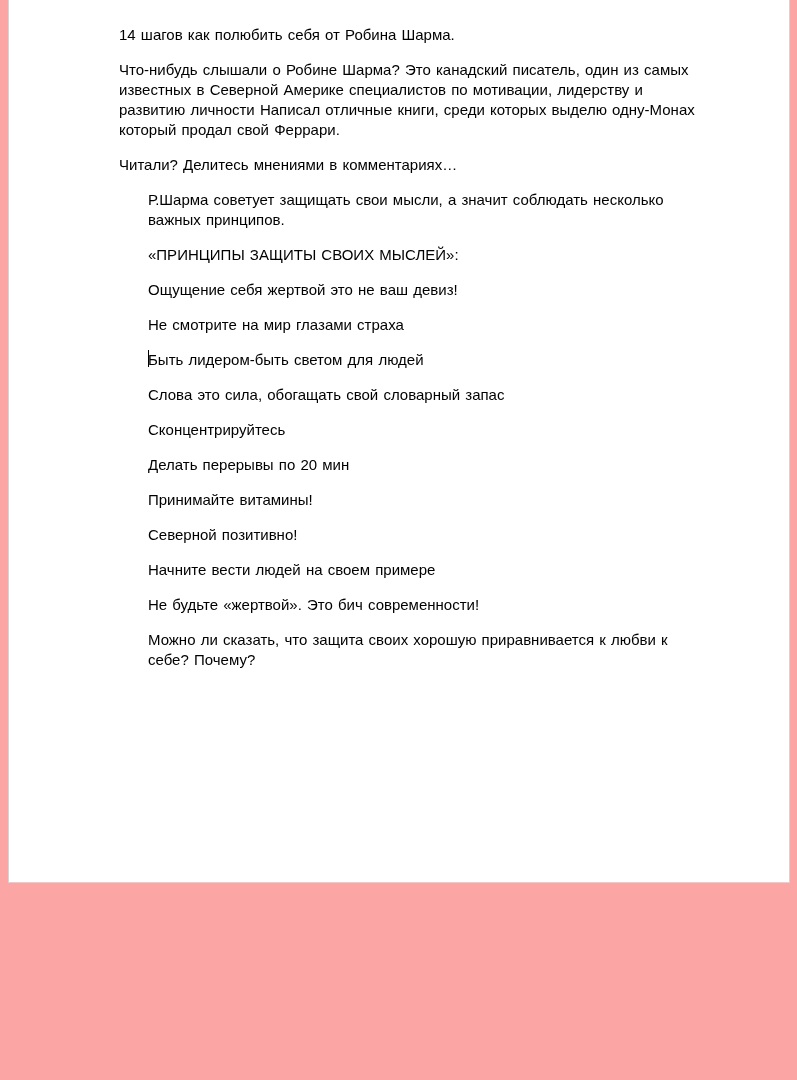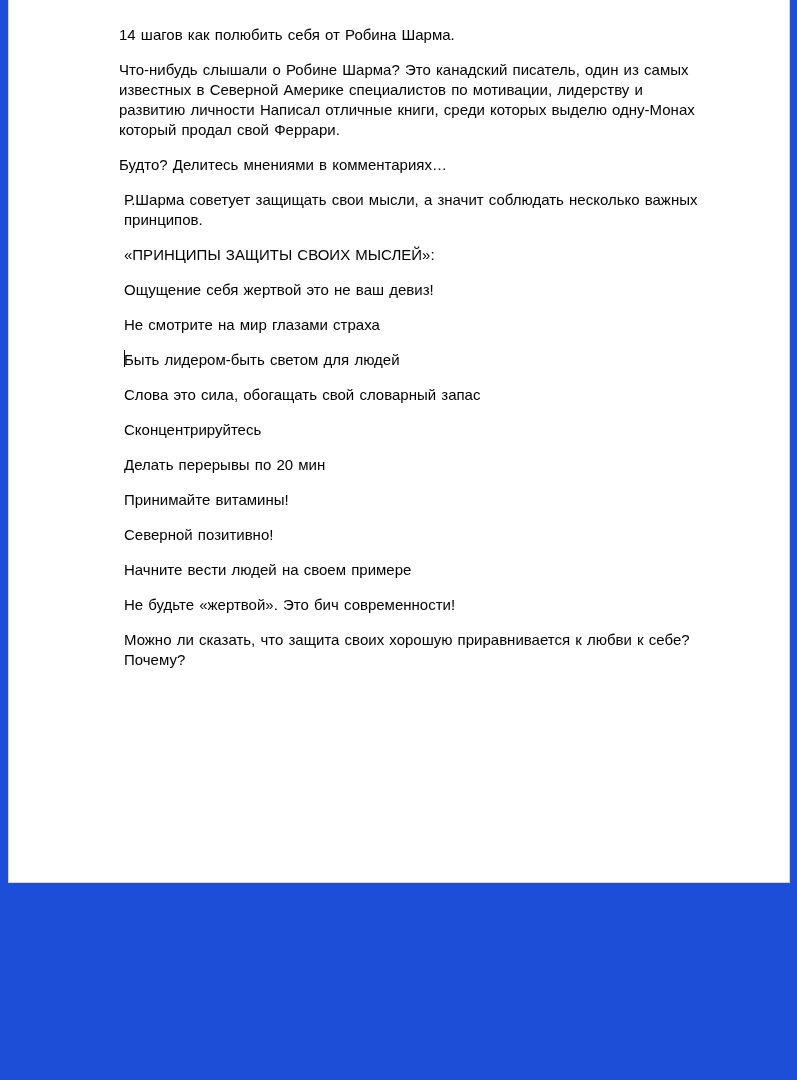--- a/index.html
+++ b/index.html
@@ -7,21 +7,21 @@
     width: 797px;
     height: 1080px;
     background: #ffffff;
     font-family: "Liberation Sans", "DejaVu Sans", sans-serif;
     overflow: hidden;
   }
   .viewport {
     position: relative;
     width: 797px;
     height: 1080px;
-    background: #1d4ed8;
+    background: #fca5a5;
   }
   .page {
     position: absolute;
     left: 8px;
     top: -4px;
     width: 782px;
     height: 887px;
     background: #ffffff;
     border: 1px solid #d4d4d4;
     border-top: none;
@@ -30,42 +30,42 @@
   }
   .para {
     font-size: 15px;
     line-height: 20px;
     color: #000000;
     margin-bottom: 15px;
     word-spacing: 1px;
     white-space: normal;
   }
   .para.indent {
-    margin-left: 5px;
+    margin-left: 29px;
   }
   .caret {
     display: inline-block;
     width: 1px;
     height: 17px;
     background: #000000;
     vertical-align: text-bottom;
     margin-right: -1px;
     position: relative;
     top: -1px;
   }
 </style>
 </head>
 <body>
 
 <div class="viewport">
   <div class="page">
     <div id="doc-body">
         <p class="para">14 шагов как полюбить себя от Робина Шарма.</p>
         <p class="para">Что-нибудь слышали о Робине Шарма? Это канадский писатель, один из самых известных в Северной Америке специалистов по мотивации, лидерству и развитию личности Написал отличные книги, среди которых выделю одну-Монах который продал свой Феррари.</p>
-        <p class="para">Будто? Делитесь мнениями в комментариях…</p>
+        <p class="para">Читали? Делитесь мнениями в комментариях…</p>
         <p class="para indent">Р.Шарма советует защищать свои мысли, а значит соблюдать несколько важных принципов.</p>
         <p class="para indent">«ПРИНЦИПЫ ЗАЩИТЫ СВОИХ МЫСЛЕЙ»:</p>
         <p class="para indent">Ощущение себя жертвой это не ваш девиз!</p>
         <p class="para indent">Не смотрите на мир глазами страха</p>
         <p class="para indent"><span class="caret"></span>Быть лидером-быть светом для людей</p>
         <p class="para indent">Слова это сила, обогащать свой словарный запас</p>
         <p class="para indent">Сконцентрируйтесь</p>
         <p class="para indent">Делать перерывы по 20 мин</p>
         <p class="para indent">Принимайте витамины!</p>
         <p class="para indent">Северной позитивно!</p>

